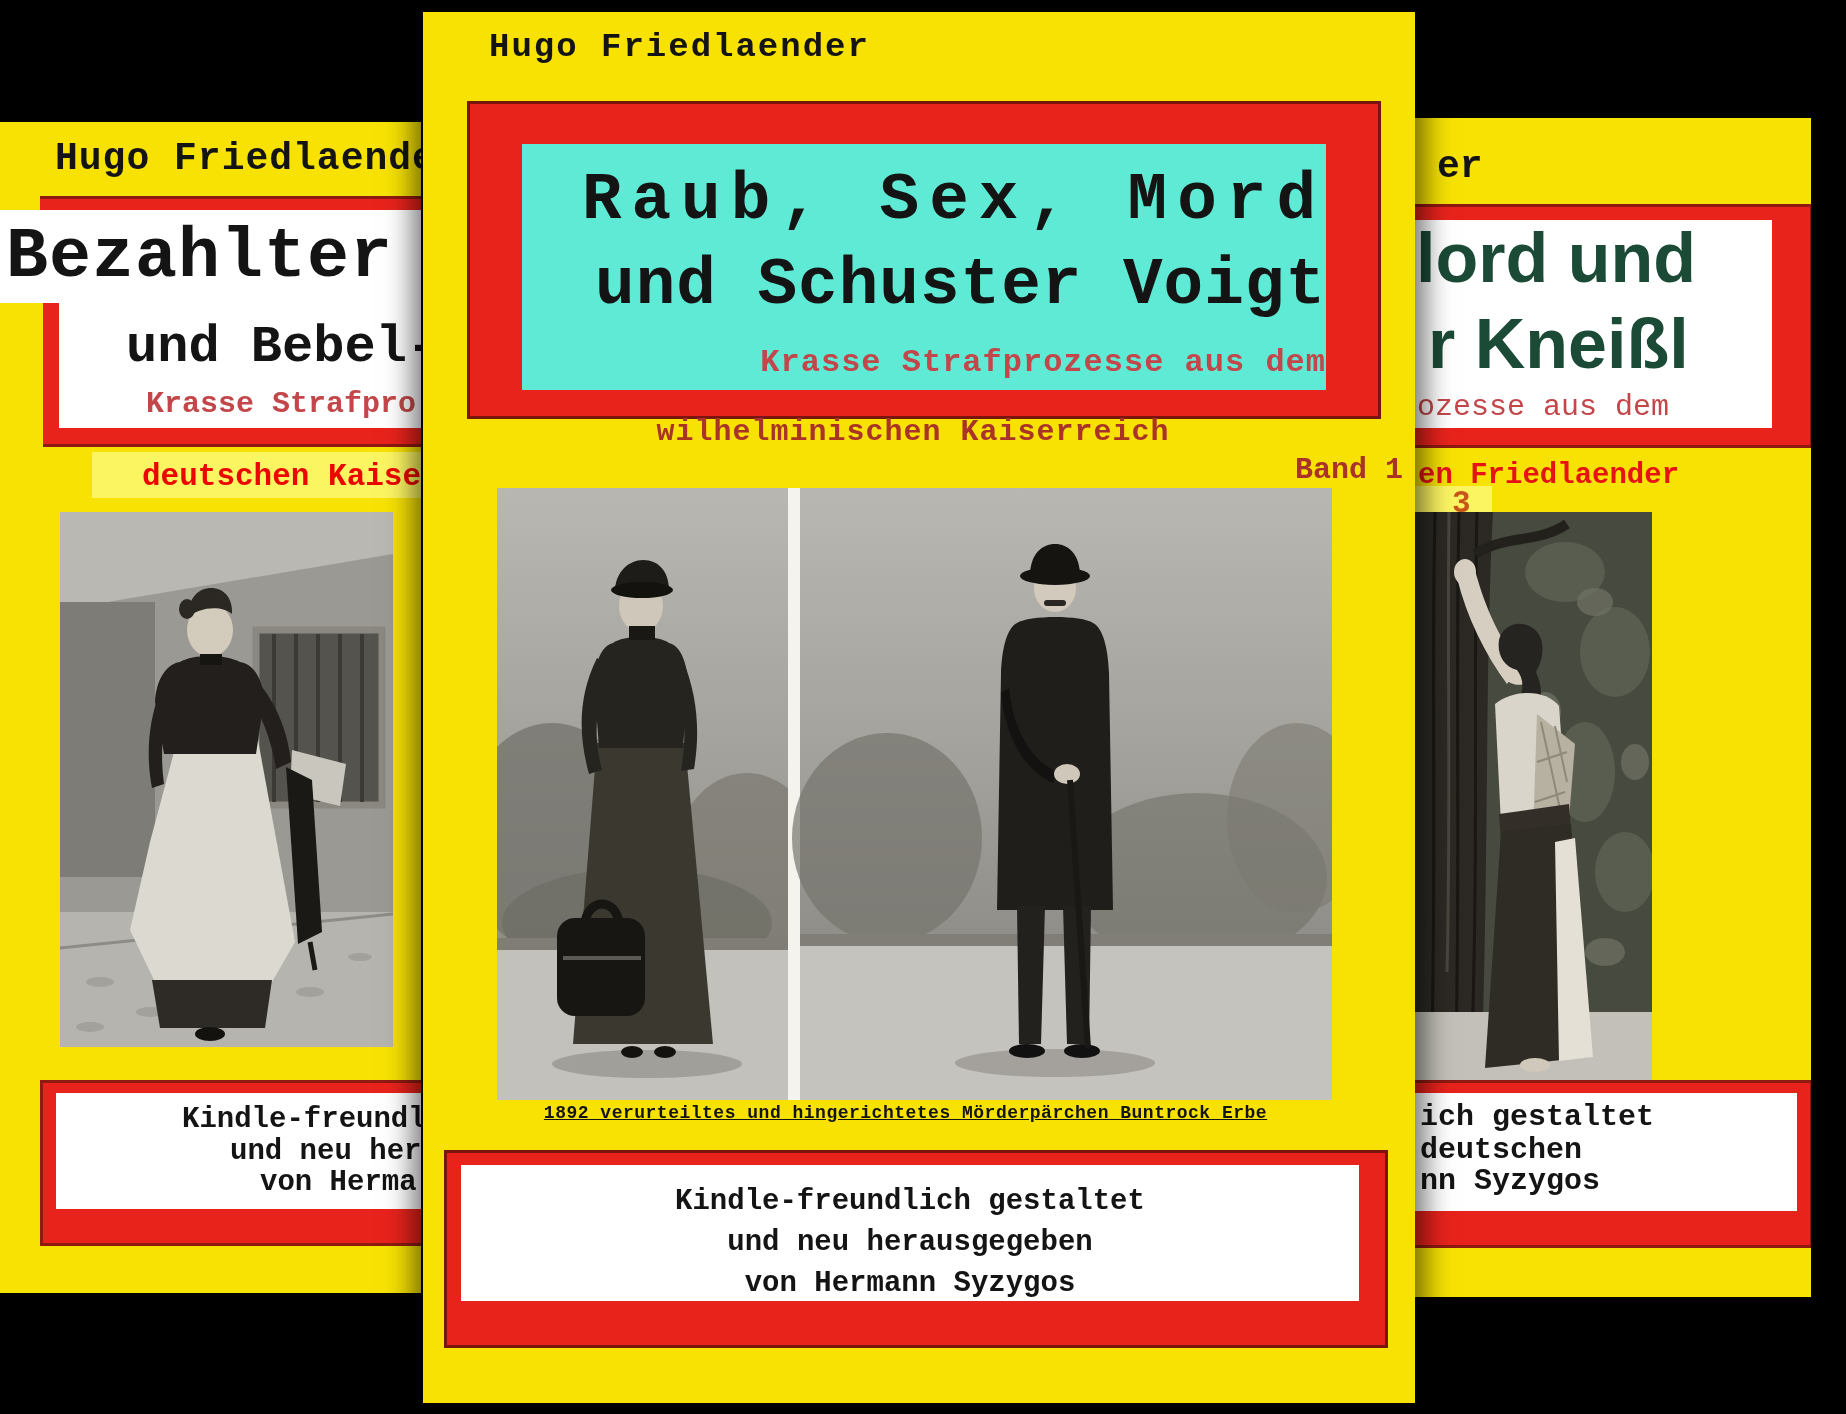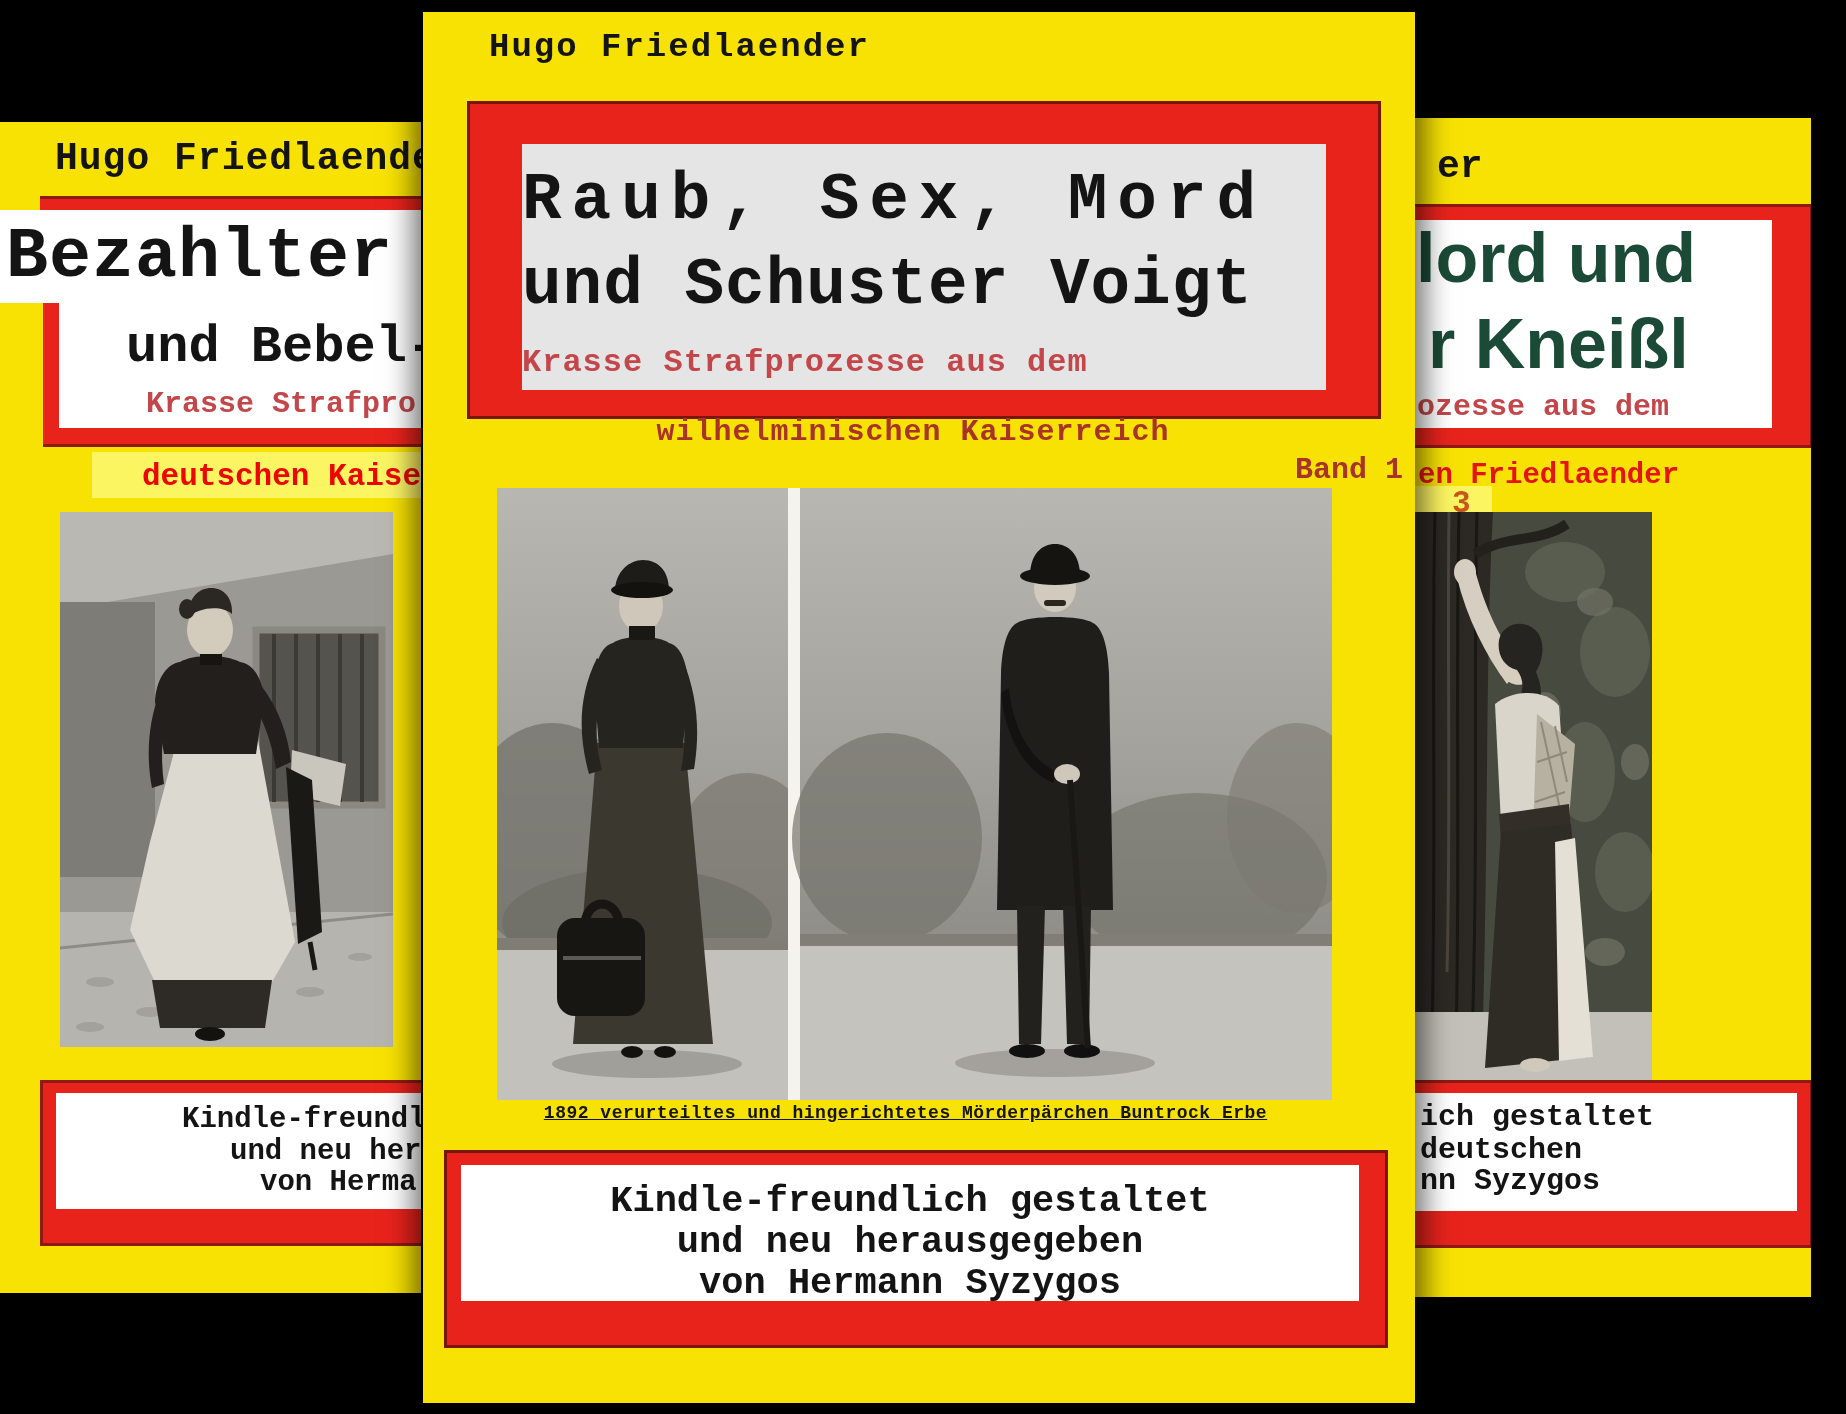--- a/index.html
+++ b/index.html
@@ -7,37 +7,37 @@
        font-family:"Liberation Mono","DejaVu Sans Mono",monospace;color:#141414;}
   .cover{position:absolute;background:#F7E203;overflow:hidden;}
   #cover-left  {left:0;    top:122px; width:421px; height:1171px;}
   #cover-right {left:1415px;top:118px; width:396px; height:1179px;}
   #cover-center{left:423px; top:12px;  width:992px; height:1391px; z-index:5;
                 box-shadow:0 0 26px 10px rgba(0,0,0,.55);}
   .abs{position:absolute;}
   .nowrap{white-space:nowrap;}
   
   .c-author{left:66px;top:16px;font-size:34px;font-weight:bold;letter-spacing:2px;}
-  .c-titlebox{left:47px;top:92px;width:908px;height:312px;background:#e5e5e5;
+  .c-titlebox{left:47px;top:92px;width:908px;height:312px;background:#5eead4;
               border:solid #E8231C;border-width:40px 52px 26px 52px;
-              box-shadow:0 0 0 3px #7A150D;box-sizing:border-box;text-align:left;}
+              box-shadow:0 0 0 3px #7A150D;box-sizing:border-box;text-align:right;}
   .c-title1{margin-top:16px;font-size:66px;font-weight:bold;letter-spacing:10px;line-height:82px;}
   .c-title2{font-size:66px;font-weight:bold;letter-spacing:1px;line-height:88px;}
   .c-series{margin-top:14px;font-size:32px;font-weight:bold;letter-spacing:1px;color:#C3474A;}
   .c-kaiser1{left:0;top:403px;width:980px;text-align:center;font-size:30px;font-weight:bold;
              letter-spacing:1px;color:#A93327;}
   .c-kaiser2{left:0;top:441px;width:980px;text-align:right;font-size:30px;font-weight:bold;
              color:#A93327;}
   .c-photo{left:74px;top:476px;width:835px;height:612px;}
   .c-caption{left:0;top:1091px;width:965px;text-align:center;font-size:18px;font-weight:bold;
              text-decoration:underline;letter-spacing:0.5px;}
   .c-footerbox{left:24px;top:1141px;width:938px;height:192px;background:#fff;
                border:solid #E8231C;border-width:12px 26px 44px 14px;
                box-shadow:0 0 0 3px #7A150D;box-sizing:border-box;text-align:center;}
-  .c-footerbox div{font-size:37px;font-weight:bold;line-height:41px;}
+  .c-footerbox div{font-size:29px;font-weight:bold;line-height:41px;}
   .c-footerbox div:first-child{margin-top:16px;}
   
   .l-author{left:55px;top:15px;font-size:38px;font-weight:bold;letter-spacing:1px;}
   .l-topbar{left:40px;top:74px;width:381px;height:14px;background:#E8231C;border-top:3px solid #8E1A12;}
   .l-whiteband{left:0;top:88px;width:421px;height:93px;background:#fff;}
   .l-title{left:6px;top:96px;font-size:70px;font-weight:bold;letter-spacing:1px;}
   .l-boxwhite{left:59px;top:181px;width:362px;height:125px;background:#fff;}
   .l-boxleft{left:43px;top:181px;width:16px;height:125px;background:#E8231C;}
   .l-sub{left:126px;top:196px;font-size:52px;font-weight:bold;}
   .l-series{left:146px;top:265px;font-size:30px;font-weight:bold;color:#C3474A;}
@@ -53,21 +53,21 @@
   .l-f3{left:260px;top:1044px;font-size:29px;font-weight:bold;}
   
   .r-author{left:22px;top:27px;font-size:38px;font-weight:bold;}
   .r-titlebox{left:0;top:89px;width:395px;height:238px;background:#fff;
               border:solid #E8231C;border-width:13px 38px 17px 0;
               box-shadow:0 0 0 3px #8E1A12;box-sizing:border-box;}
   .r-title1{left:1px;top:100px;font-size:70px;font-weight:bold;color:#1B4A36;
             font-family:"Liberation Sans",sans-serif;}
   .r-title2{left:1px;top:186px;font-size:70px;font-weight:bold;color:#1B4A36;
             font-family:"Liberation Sans",sans-serif;padding-left:12px;}
-  .r-series{left:2px;top:272px;font-size:30px;font-weight:bold;color:#C3474A;}
+  .r-series{left:2px;top:272px;font-size:30px;font-weight:normal;color:#C3474A;}
   .r-kaiser{left:3px;top:341px;font-size:29px;font-weight:bold;color:#E51313;}
   .r-strip{left:0;top:368px;width:77px;height:28px;background:#FCF562;}
   .r-band{left:37px;top:368px;font-size:31px;font-weight:bold;color:#C8551A;}
   .r-photo{left:0;top:394px;width:237px;height:570px;}
   .r-footerbox{left:0;top:965px;width:395px;height:162px;background:#fff;
                border:solid #E8231C;border-width:10px 13px 34px 0;
                box-shadow:0 0 0 3px #8E1A12;box-sizing:border-box;}
   .r-f1{left:5px;top:982px;font-size:30px;font-weight:bold;}
   .r-f2{left:5px;top:1015px;font-size:30px;font-weight:bold;}
   .r-f3{left:5px;top:1046px;font-size:30px;font-weight:bold;}

